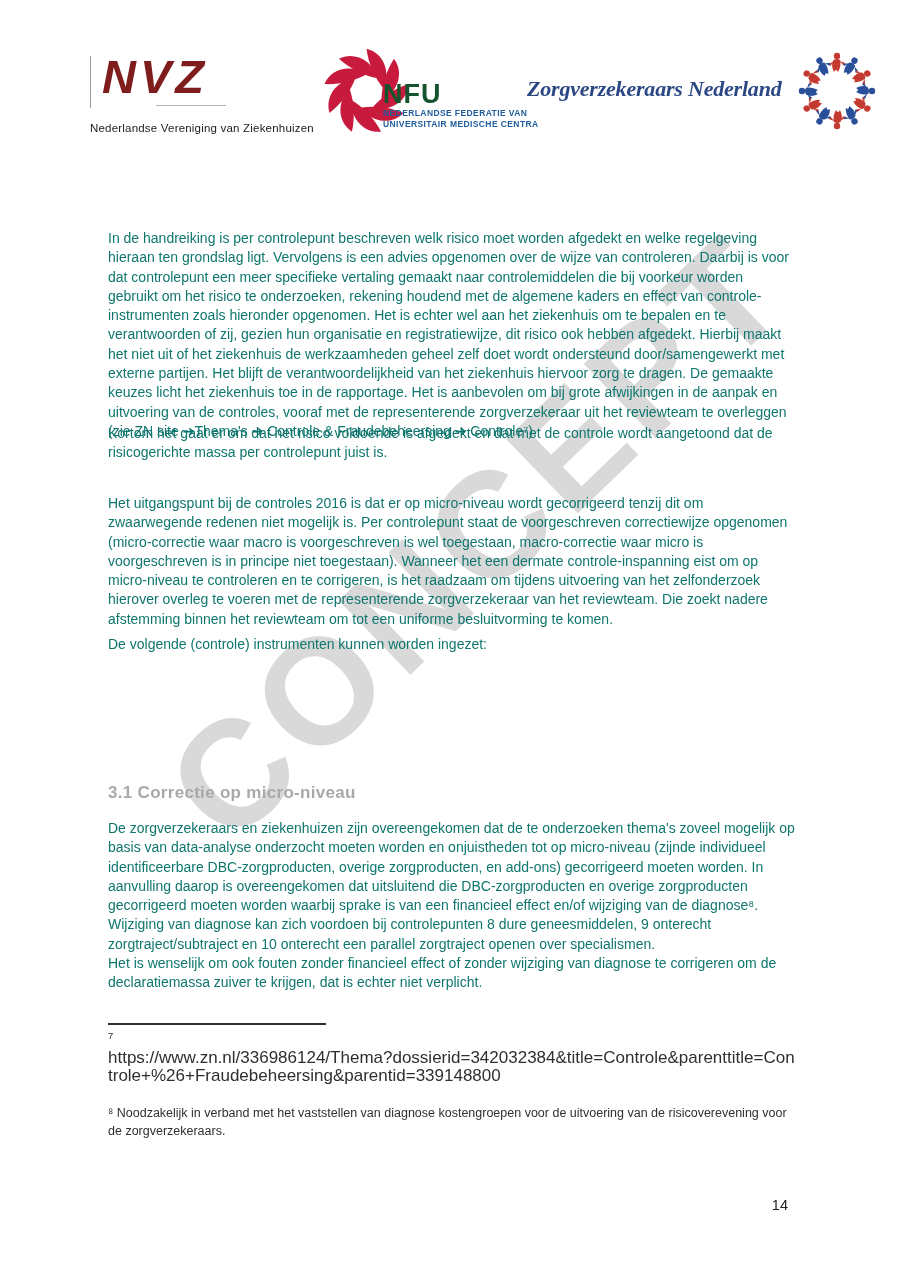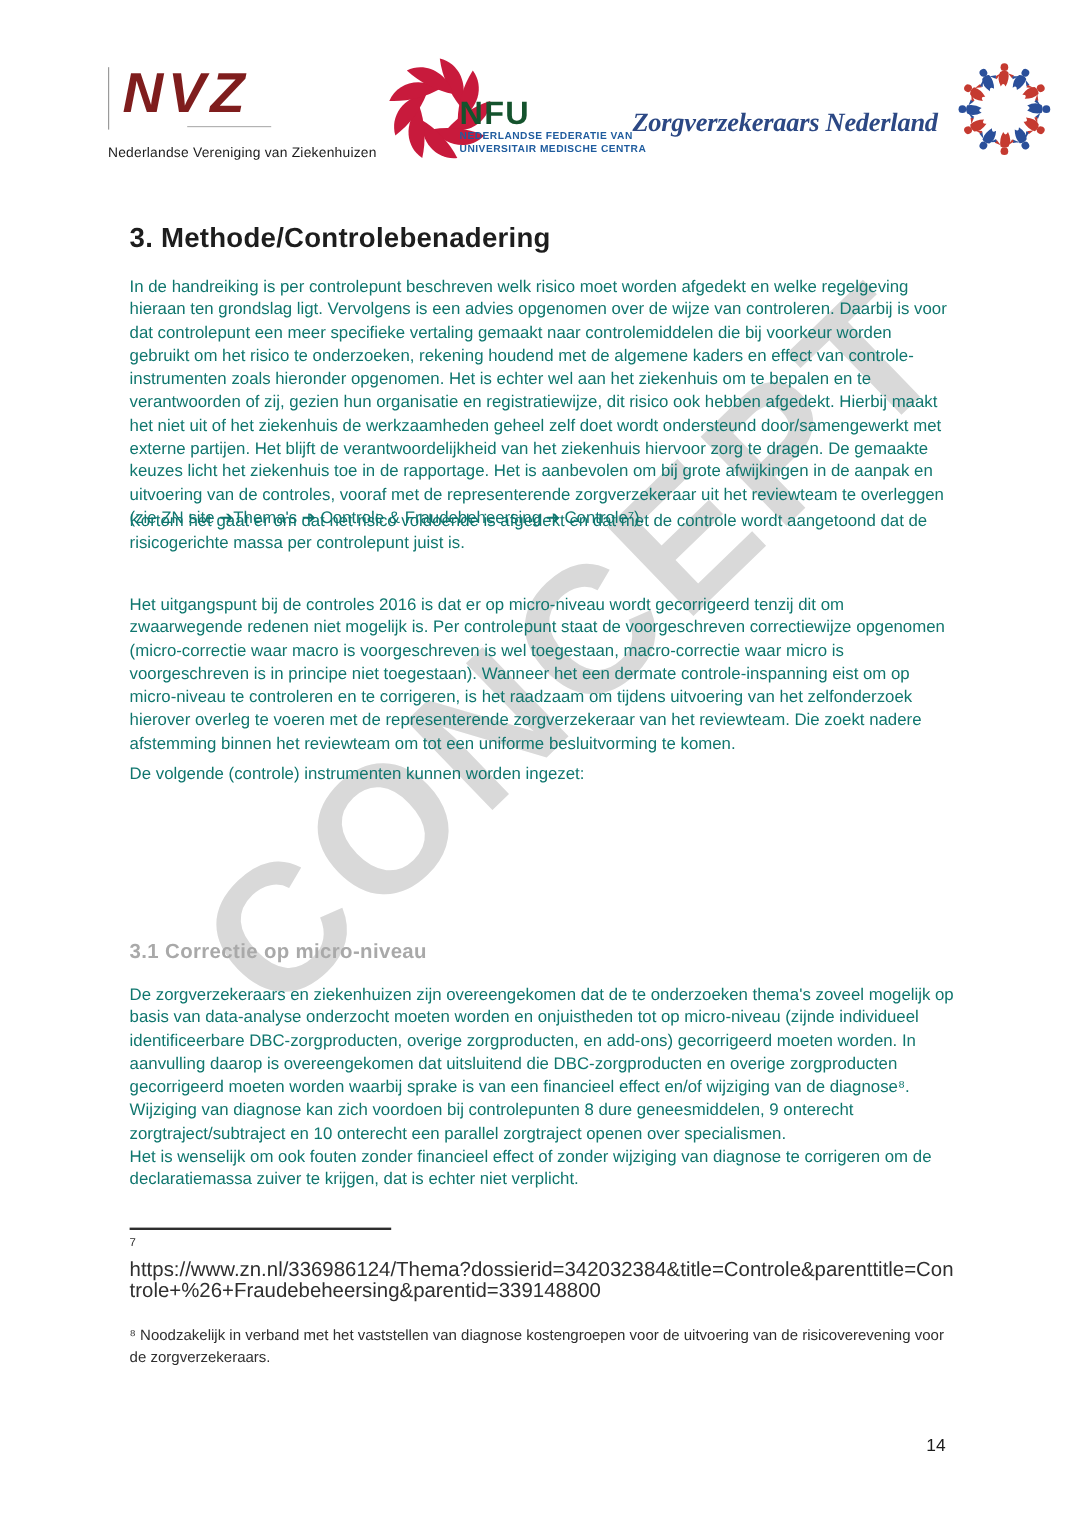--- a/index.html
+++ b/index.html
@@ -26,21 +26,21 @@
     letter-spacing:4px; color:#7f1d1d;
   }
   .nvz-tagline { margin-top:16px; font-size:11.5px; color:#1c1c1c; letter-spacing:0.2px; }
   .nfu { position:absolute; left:319px; top:44px; width:210px; height:102px; }
   .nfu-pinwheel { position:absolute; left:0; top:0; width:95px; height:95px; }
   .nfu-textblock { position:absolute; left:64px; top:36px; white-space:nowrap; }
   .nfu-name { font-size:27px; font-weight:700; color:#14532d; line-height:28px; letter-spacing:1px; }
   .nfu-cap1, .nfu-cap2 { font-size:8.5px; font-weight:700; color:#1f5c9e; letter-spacing:0.4px; line-height:11px; }
   .zn { position:absolute; left:527px; top:52px; width:355px; }
   .zn-text {
-    position:absolute; left:0; top:37px;
+    position:absolute; left:0; top:24px;
     font-family:"Liberation Serif", serif; font-style:italic; font-weight:700;
     font-size:22px; color:#2c4884; letter-spacing:-0.2px; white-space:nowrap;
   }
   .zn-figures { position:absolute; left:265px; top:-6px; width:90px; height:90px; }
   
   .blk { position:absolute; left:108px; width:688px; z-index:1; }
   h1.title { margin:0; font-size:23px; font-weight:700; color:#1d1d1d; letter-spacing:0.2px; }
   p.body { margin:0; font-size:14px; line-height:19.3px; color:#0f766e; }
   .preline { white-space:pre-line; }
   ul.bullets { list-style:none; margin:0; padding:0; }
@@ -113,21 +113,20 @@
         <use href="#fig" transform="rotate(180 45 45) translate(45 16)" fill="#c53a30"></use>
         <use href="#fig" transform="rotate(210 45 45) translate(45 16)" fill="#2a4f9a"></use>
         <use href="#fig" transform="rotate(240 45 45) translate(45 16)" fill="#c53a30"></use>
         <use href="#fig" transform="rotate(270 45 45) translate(45 16)" fill="#2a4f9a"></use>
         <use href="#fig" transform="rotate(300 45 45) translate(45 16)" fill="#c53a30"></use>
         <use href="#fig" transform="rotate(330 45 45) translate(45 16)" fill="#2a4f9a"></use>
       </svg>
     </div>
   </div>
 
-  <h1 class="title blk" style="top:185px;">3. Methode/Controlebenadering</h1>
 
   <p class="body blk" style="top:229px;">In de handreiking is per controlepunt beschreven welk risico moet worden afgedekt en welke regelgeving hieraan ten grondslag ligt. Vervolgens is een advies opgenomen over de wijze van controleren. Daarbij is voor dat controlepunt een meer specifieke vertaling gemaakt naar controlemiddelen die bij voorkeur worden gebruikt om het risico te onderzoeken, rekening houdend met de algemene kaders en effect van controle-instrumenten zoals hieronder opgenomen. Het is echter wel aan het ziekenhuis om te bepalen en te verantwoorden of zij, gezien hun organisatie en registratiewijze, dit risico ook hebben afgedekt. Hierbij maakt het niet uit of het ziekenhuis de werkzaamheden geheel zelf doet wordt ondersteund door/samengewerkt met externe partijen. Het blijft de verantwoordelijkheid van het ziekenhuis hiervoor zorg te dragen. De gemaakte keuzes licht het ziekenhuis toe in de rapportage. Het is aanbevolen om bij grote afwijkingen in de aanpak en uitvoering van de controles, vooraf met de representerende zorgverzekeraar uit het reviewteam te overleggen (zie ZN site ➔Thema's ➔ Controle &amp; Fraudebeheersing ➔ Controle⁷).</p>
 
   <p class="body blk" style="top:424px;">Kortom het gaat er om dat het risico voldoende is afgedekt en dat met de controle wordt aangetoond dat de risicogerichte massa per controlepunt juist is.</p>
 
   <p class="body blk" style="top:494px;">Het uitgangspunt bij de controles 2016 is dat er op micro-niveau wordt gecorrigeerd tenzij dit om zwaarwegende redenen niet mogelijk is. Per controlepunt staat de voorgeschreven correctiewijze opgenomen (micro-correctie waar macro is voorgeschreven is wel toegestaan, macro-correctie waar micro is voorgeschreven is in principe niet toegestaan). Wanneer het een dermate controle-inspanning eist om op micro-niveau te controleren en te corrigeren, is het raadzaam om tijdens uitvoering van het zelfonderzoek hierover overleg te voeren met de representerende zorgverzekeraar van het reviewteam. Die zoekt nadere afstemming binnen het reviewteam om tot een uniforme besluitvorming te komen.</p>
 
   <p class="body blk" style="top:635px;">De volgende (controle) instrumenten kunnen worden ingezet:</p>
 
 

